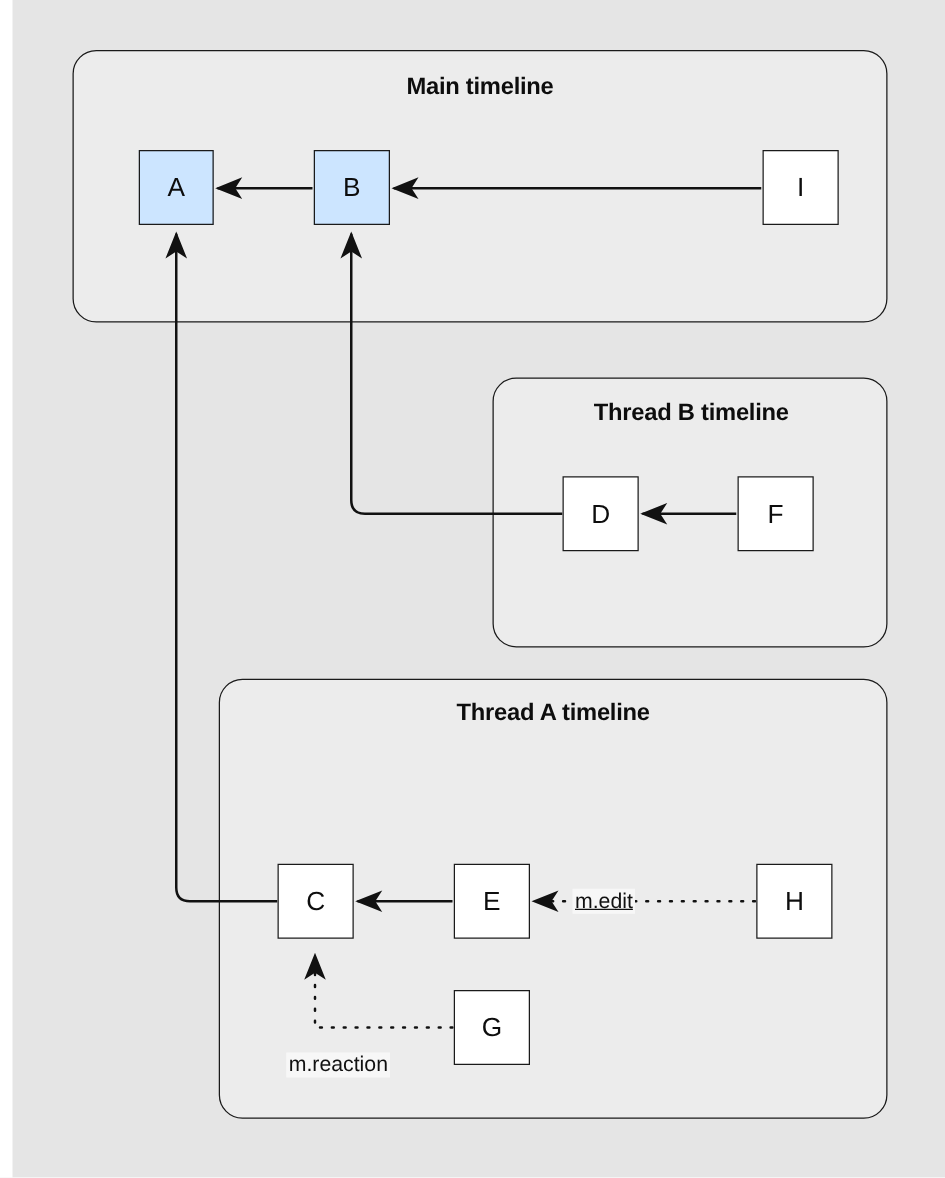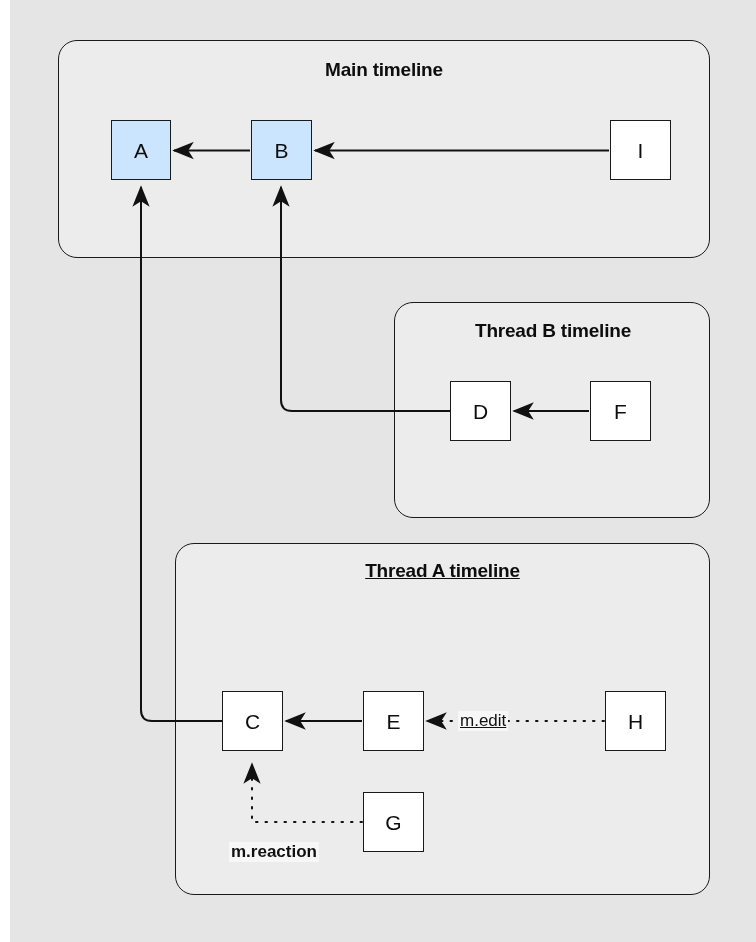--- a/index.html
+++ b/index.html
@@ -72,21 +72,21 @@
 
 <div id="canvas">
 
   <div class="group-box" id="group-main" style="left:48px; top:40px; width:652px; height:218px;"></div>
   <div class="group-title" style="left:48px; top:59px; width:652px;">Main timeline</div>
 
   <div class="group-box" id="group-thread-b" style="left:384px; top:302px; width:316px; height:216px;"></div>
   <div class="group-title" style="left:385px; top:320px; width:316px;">Thread B timeline</div>
 
   <div class="group-box" id="group-thread-a" style="left:165px; top:543px; width:535px; height:352px;"></div>
-  <div class="group-title" style="left:165px; top:560px; width:535px;text-decoration:underline;">Thread A timeline</div>
+  <div class="group-title" style="left:165px; top:560px; width:535px;">Thread A timeline</div>
 
   <svg id="edges" viewBox="0 0 756 942" width="756" height="942">
     <defs>
       <marker id="arrow" viewBox="0 0 12 10" refX="11" refY="5" markerWidth="11" markerHeight="9" orient="auto-start-reverse">
         <path d="M 0 0.2 L 12 5 L 0 9.8 L 3.1 5 Z" fill="#111111"></path>
       </marker>
     </defs>
 
     <g>
       <line x1="240" y1="150.5" x2="164" y2="150.5" stroke="#111111" stroke-width="2" marker-end="url(#arrow)"></line>
@@ -115,21 +115,21 @@
     <g>
       <line x1="594" y1="721" x2="417" y2="721" stroke="#111111" stroke-width="2" stroke-linecap="round" stroke-dasharray="1.5 8" marker-end="url(#arrow)"></line>
     </g>
 
     <g>
       <path d="M 352 822 L 242 822 L 242 764" fill="none" stroke="#111111" stroke-width="2" stroke-linecap="round" stroke-dasharray="1.5 8" marker-end="url(#arrow)"></path>
     </g>
   </svg>
 
   <div class="edge-label" style="left:448px; top:711px;text-decoration:underline;">m.edit</div>
-  <div class="edge-label" style="left:219px; top:842px;font-weight:bold;">m.reaction</div>
+  <div class="edge-label" style="left:219px; top:842px;">m.reaction</div>
 
   <div class="node blue" style="left:101px; top:120px; width:60px; height:60px;">
     <span>A</span>
   </div>
 
   <div class="node blue" style="left:241px; top:120px; width:61px; height:60px;">
     <span>B</span>
   </div>
 
   <div class="node" style="left:600px; top:120px; width:61px; height:60px;">

